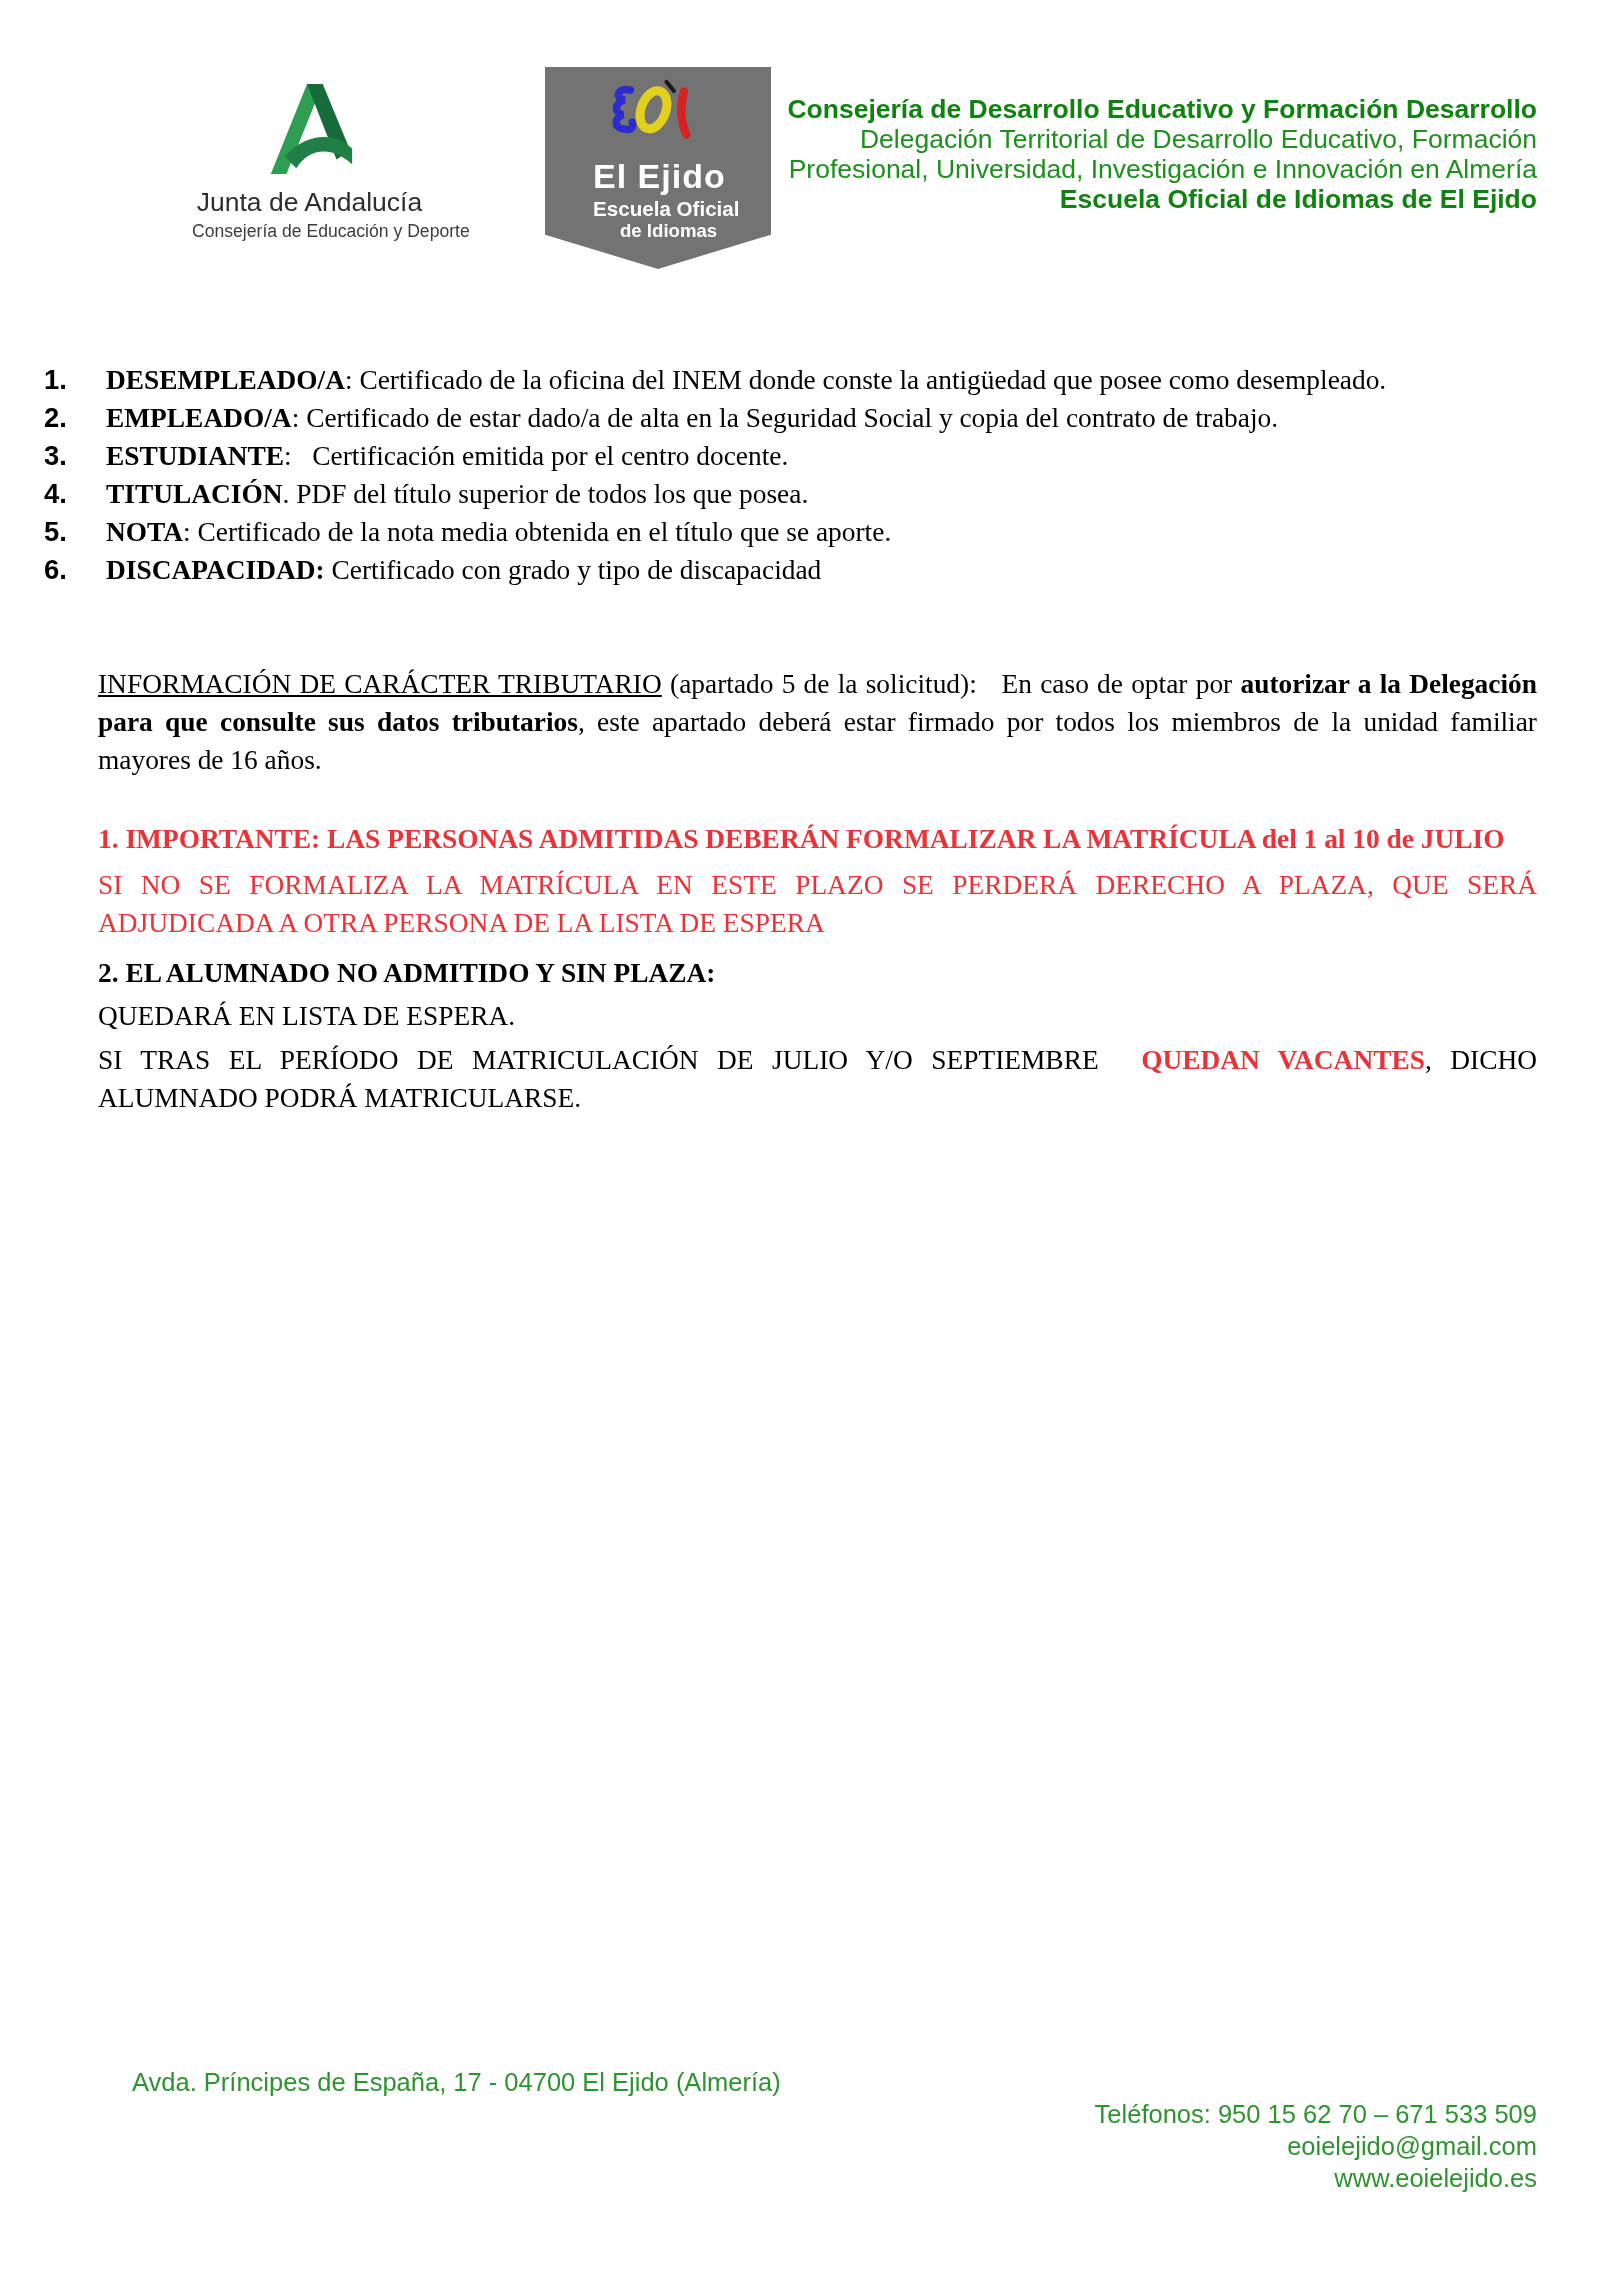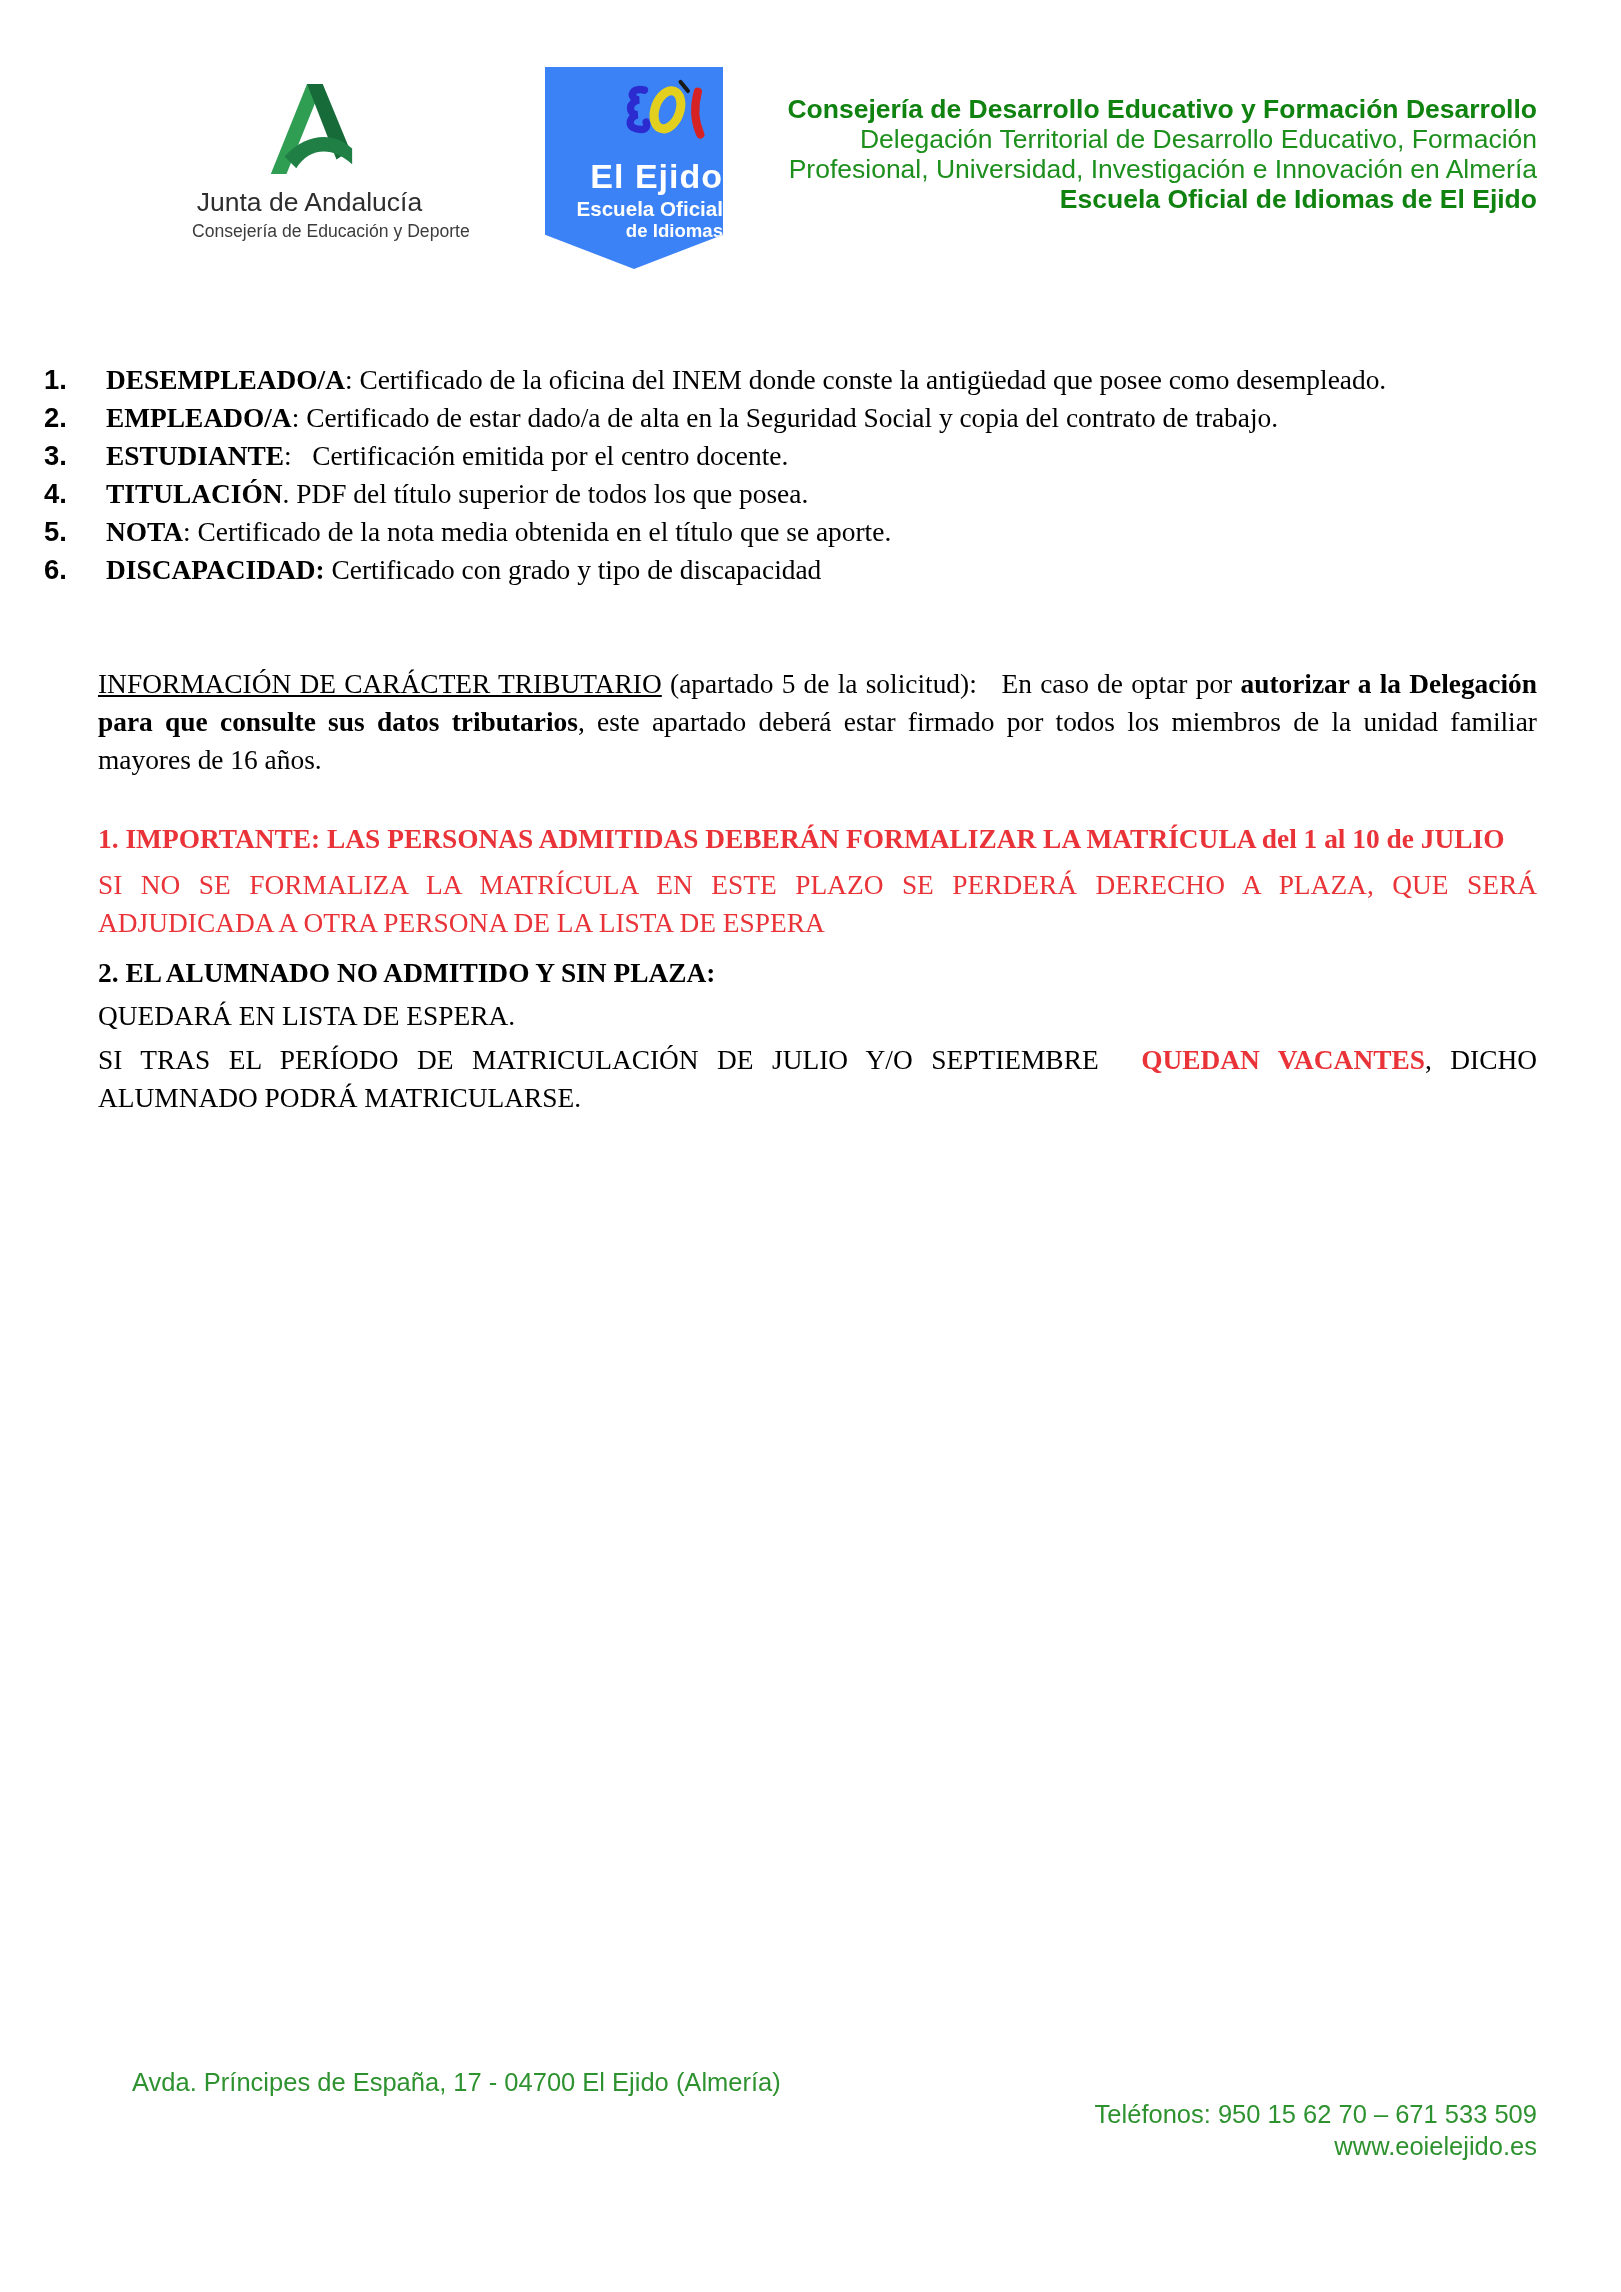--- a/index.html
+++ b/index.html
@@ -6,23 +6,23 @@
   .page{position:relative;width:1621px;height:2293px;background:#ffffff;overflow:hidden;
         font-family:"Liberation Serif",serif;color:#000;}
 
   
   .junta{position:absolute;left:192px;top:76px;width:235px;text-align:center;
          font-family:"Liberation Sans",sans-serif;}
   .junta-a{display:block;margin:0 auto;width:98px;height:108px;}
   .junta-title{font-size:26.5px;font-weight:normal;color:#2e2e2e;margin-top:2.9px;white-space:nowrap;}
   .junta-sub{font-size:17.6px;color:#3c3c3c;margin-top:2.9px;white-space:nowrap;}
 
-  .badge{position:absolute;left:545px;top:67px;width:178px;height:202px;background:#3b82f6;
+  .badge{position:absolute;left:545px;top:67px;width:178px;height:202px;background:#737373;
          clip-path:polygon(0 0,100% 0,100% 83%,50% 100%,0 83%);
-         text-align:right;color:#fff;font-family:"Liberation Sans",sans-serif;}
+         text-align:left;color:#fff;font-family:"Liberation Sans",sans-serif;padding-left:48px;}
   .badge-art{width:116px;height:78px;margin-top:9.8px;}
   .badge-name{font-size:34px;font-weight:bold;line-height:35px;letter-spacing:1px;}
   .badge-l2{font-size:20.6px;font-weight:bold;line-height:23.5px;margin-top:2.9px;}
   .badge-l3{font-size:18.6px;font-weight:bold;line-height:21.6px;margin-left:27px;}
 
   .org{position:absolute;top:94px;right:84px;text-align:right;
        font-family:"Liberation Sans",sans-serif;font-size:26.5px;line-height:30px;color:#1d8f1d;}
   .org .b{font-weight:bold;color:#108210;}
 
   
@@ -106,17 +106,18 @@
 
     <div class="sec2-head">2. EL ALUMNADO NO ADMITIDO Y SIN PLAZA:</div>
     <div class="sec2-l1">QUEDARÁ EN LISTA DE ESPERA.</div>
     <p class="sec2-para" style="margin-bottom:0"><span>SI TRAS EL PERÍODO DE MATRICULACIÓN DE JULIO Y/O SEPTIEMBRE </span><span class="red-b">QUEDAN VACANTES</span><span>, DICHO ALUMNADO PODRÁ MATRICULARSE.</span></p>
 
   </div>
 
   <div class="footer">
     <div style="padding-left:34px">Avda. Príncipes de España, 17 - 04700 El Ejido (Almería)</div>
     <div class="fcenter">Teléfonos: 950 15 62 70 – 671 533 509</div>
+    <div class="fcenter">eoielejido@gmail.com</div>
     <div class="fcenter">www.eoielejido.es</div>
   </div>
 
 </div>
 
 
 </body></html>

